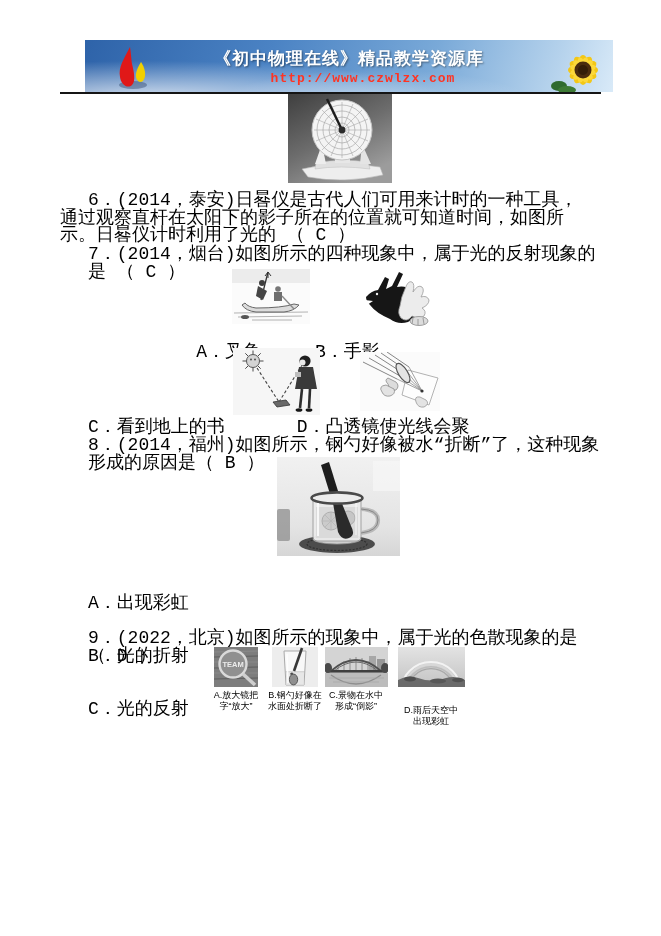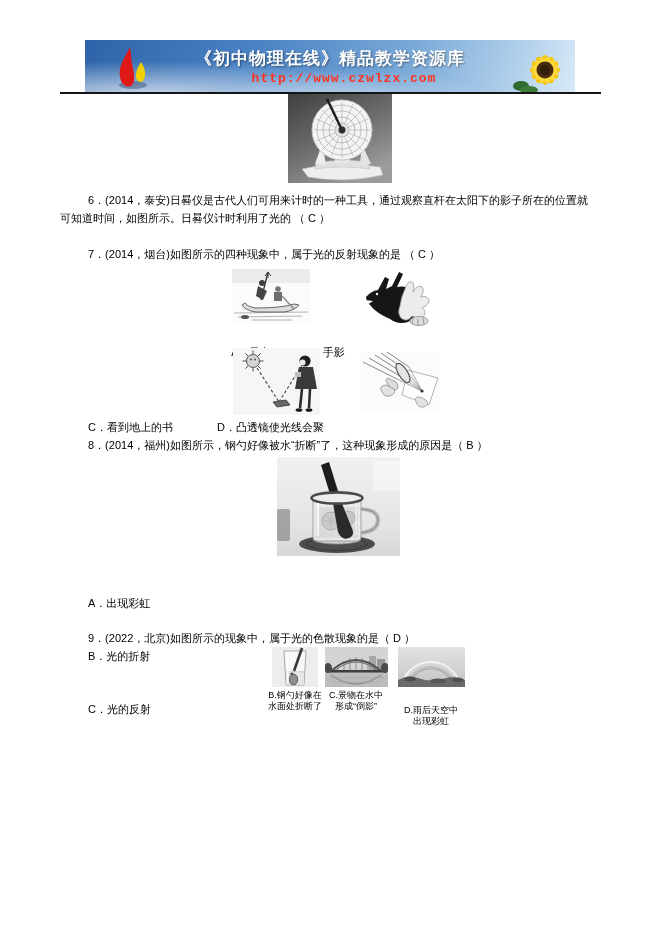--- a/index.html
+++ b/index.html
@@ -3,21 +3,21 @@
 <meta charset="utf-8">
 <style>
   * { margin:0; padding:0; box-sizing:border-box; }
   html,body { background:#ffffff; }
   body { font-family:"Liberation Sans", sans-serif; color:#000; }
   .page { position:relative; width:661px; height:936px; margin:0 auto; background:#fff; overflow:hidden; }
   .abs { position:absolute; }
 
   
   .banner {
-    left:85px; top:40px; width:490px; height:52px;
+    left:85px; top:40px; width:528px; height:52px;
     background:
       radial-gradient(ellipse at 12% 110%, rgba(255,255,255,.75), rgba(255,255,255,0) 45%),
       radial-gradient(ellipse at 55% 130%, rgba(255,255,255,.5), rgba(255,255,255,0) 40%),
       linear-gradient(108deg, #2e63a9 0%, #4b83c4 35%, #79a9d8 65%, #b5d2ec 88%, #d9eaf8 100%);
     overflow:hidden;
   }
   .banner-text { position:absolute; left:0; top:0; width:100%; height:100%;
     display:flex; flex-direction:column; align-items:center; justify-content:center; }
   .banner-title { font-size:17px; font-weight:bold; color:#ffffff; letter-spacing:1px;
     text-shadow:1px 1px 2px rgba(0,0,0,.45); white-space:nowrap; }
@@ -30,21 +30,21 @@
   
   .fig { overflow:hidden; }
   .sundial-box { left:288px; top:94px; width:104px; height:89px; }
   .boat-box    { left:232px; top:269px; width:78px;  height:55px; }
   .hand-box    { left:363px; top:267px; width:67px;  height:60px; }
   .girl-box    { left:233px; top:348px; width:87px;  height:67px; }
   .lens-box    { left:360px; top:352px; width:80px;  height:59px; }
   .cup-box     { left:277px; top:457px; width:123px; height:99px; }
 
   
-  .txt { font-size:11px; line-height:17.6px; color:#000; white-space:pre-wrap; }
+  .txt { font-size:18px; line-height:17.6px; color:#000; white-space:pre-wrap;font-family:Liberation Mono, monospace; }
   .q6-stem { left:60px; top:192px; width:530px; text-indent:28px; }
   .q6-opts { left:88px; top:228px; width:500px; }
   .q7-stem { left:88px; top:246px; width:510px; }
   .q7-ab   { left:88px; top:344px; width:400px;text-align:center; }
   .q7-cd   { left:88px; top:419px; width:450px; }
   .q8-stem { left:88px; top:437px; width:520px; }
   .q8-opts { left:88px; top:560px; width:300px; }
   .q9-stem { left:88px; top:630px; width:500px; }
 
   
@@ -280,20 +280,42 @@
   </div>
 
   <div class="abs txt q8-opts">
     <div>A．出现彩虹</div>
     <div>B．光的折射</div>
     <div>C．光的反射</div>
   </div>
 
   <div class="abs txt q9-stem">9．(2022，北京)如图所示的现象中，属于光的色散现象的是（ D ）</div>
 
+  <div class="abs q9-item" style="left:209px; width:54px;">
+    <svg class="thumb" width="44" height="40" viewBox="0 0 44 40">
+      <rect width="44" height="40" fill="#7d7d7d"></rect>
+      <g stroke="#5e5e5e" stroke-width="1">
+          <line x1="0" y1="10" x2="44" y2="9"></line>
+          <line x1="0" y1="21" x2="44" y2="20"></line>
+          <line x1="0" y1="32" x2="44" y2="31"></line>
+        </g>
+      <g stroke="#939393" stroke-width=".6">
+          <line x1="0" y1="5" x2="44" y2="4"></line>
+          <line x1="0" y1="15" x2="44" y2="15"></line>
+          <line x1="0" y1="26" x2="44" y2="26"></line>
+        </g>
+      <circle cx="19" cy="17" r="13.5" fill="#909090" stroke="#dadada" stroke-width="2.4"></circle>
+      <line x1="29" y1="27" x2="41" y2="38" stroke="#cfcfcf" stroke-width="3.6"></line>
+      <text x="19" y="20" text-anchor="middle" font-size="7.5" font-weight="bold" fill="#ececec" font-family="Liberation Sans, sans-serif">TEAM</text>
+    </svg>
+    <div class="cap">
+      <div>A.放大镜把</div>
+      <div>字“放大”</div>
+    </div>
+  </div>
 
   <div class="abs q9-item" style="left:265px; width:60px;">
     <svg class="thumb" width="46" height="40" viewBox="0 0 46 40">
       <rect width="46" height="40" fill="#ededed"></rect>
       <path d="M12 4 L34 4 L32 38 L14 38 Z" fill="#f8f8f8" stroke="#a9a9a9"></path>
       <line x1="13" y1="25" x2="33" y2="25" stroke="#b5b5b5" stroke-width="1"></line>
       <rect x="14" y="25" width="18" height="13" fill="#e2e2e2" opacity=".8"></rect>
       <line x1="30" y1="1" x2="22" y2="24" stroke="#383838" stroke-width="2.6"></line>
       <line x1="19" y1="26" x2="22" y2="30" stroke="#4a4a4a" stroke-width="2.6"></line>
       <ellipse cx="21.5" cy="32.5" rx="4.2" ry="5.4" fill="#8f8f8f" stroke="#575757"></ellipse>

